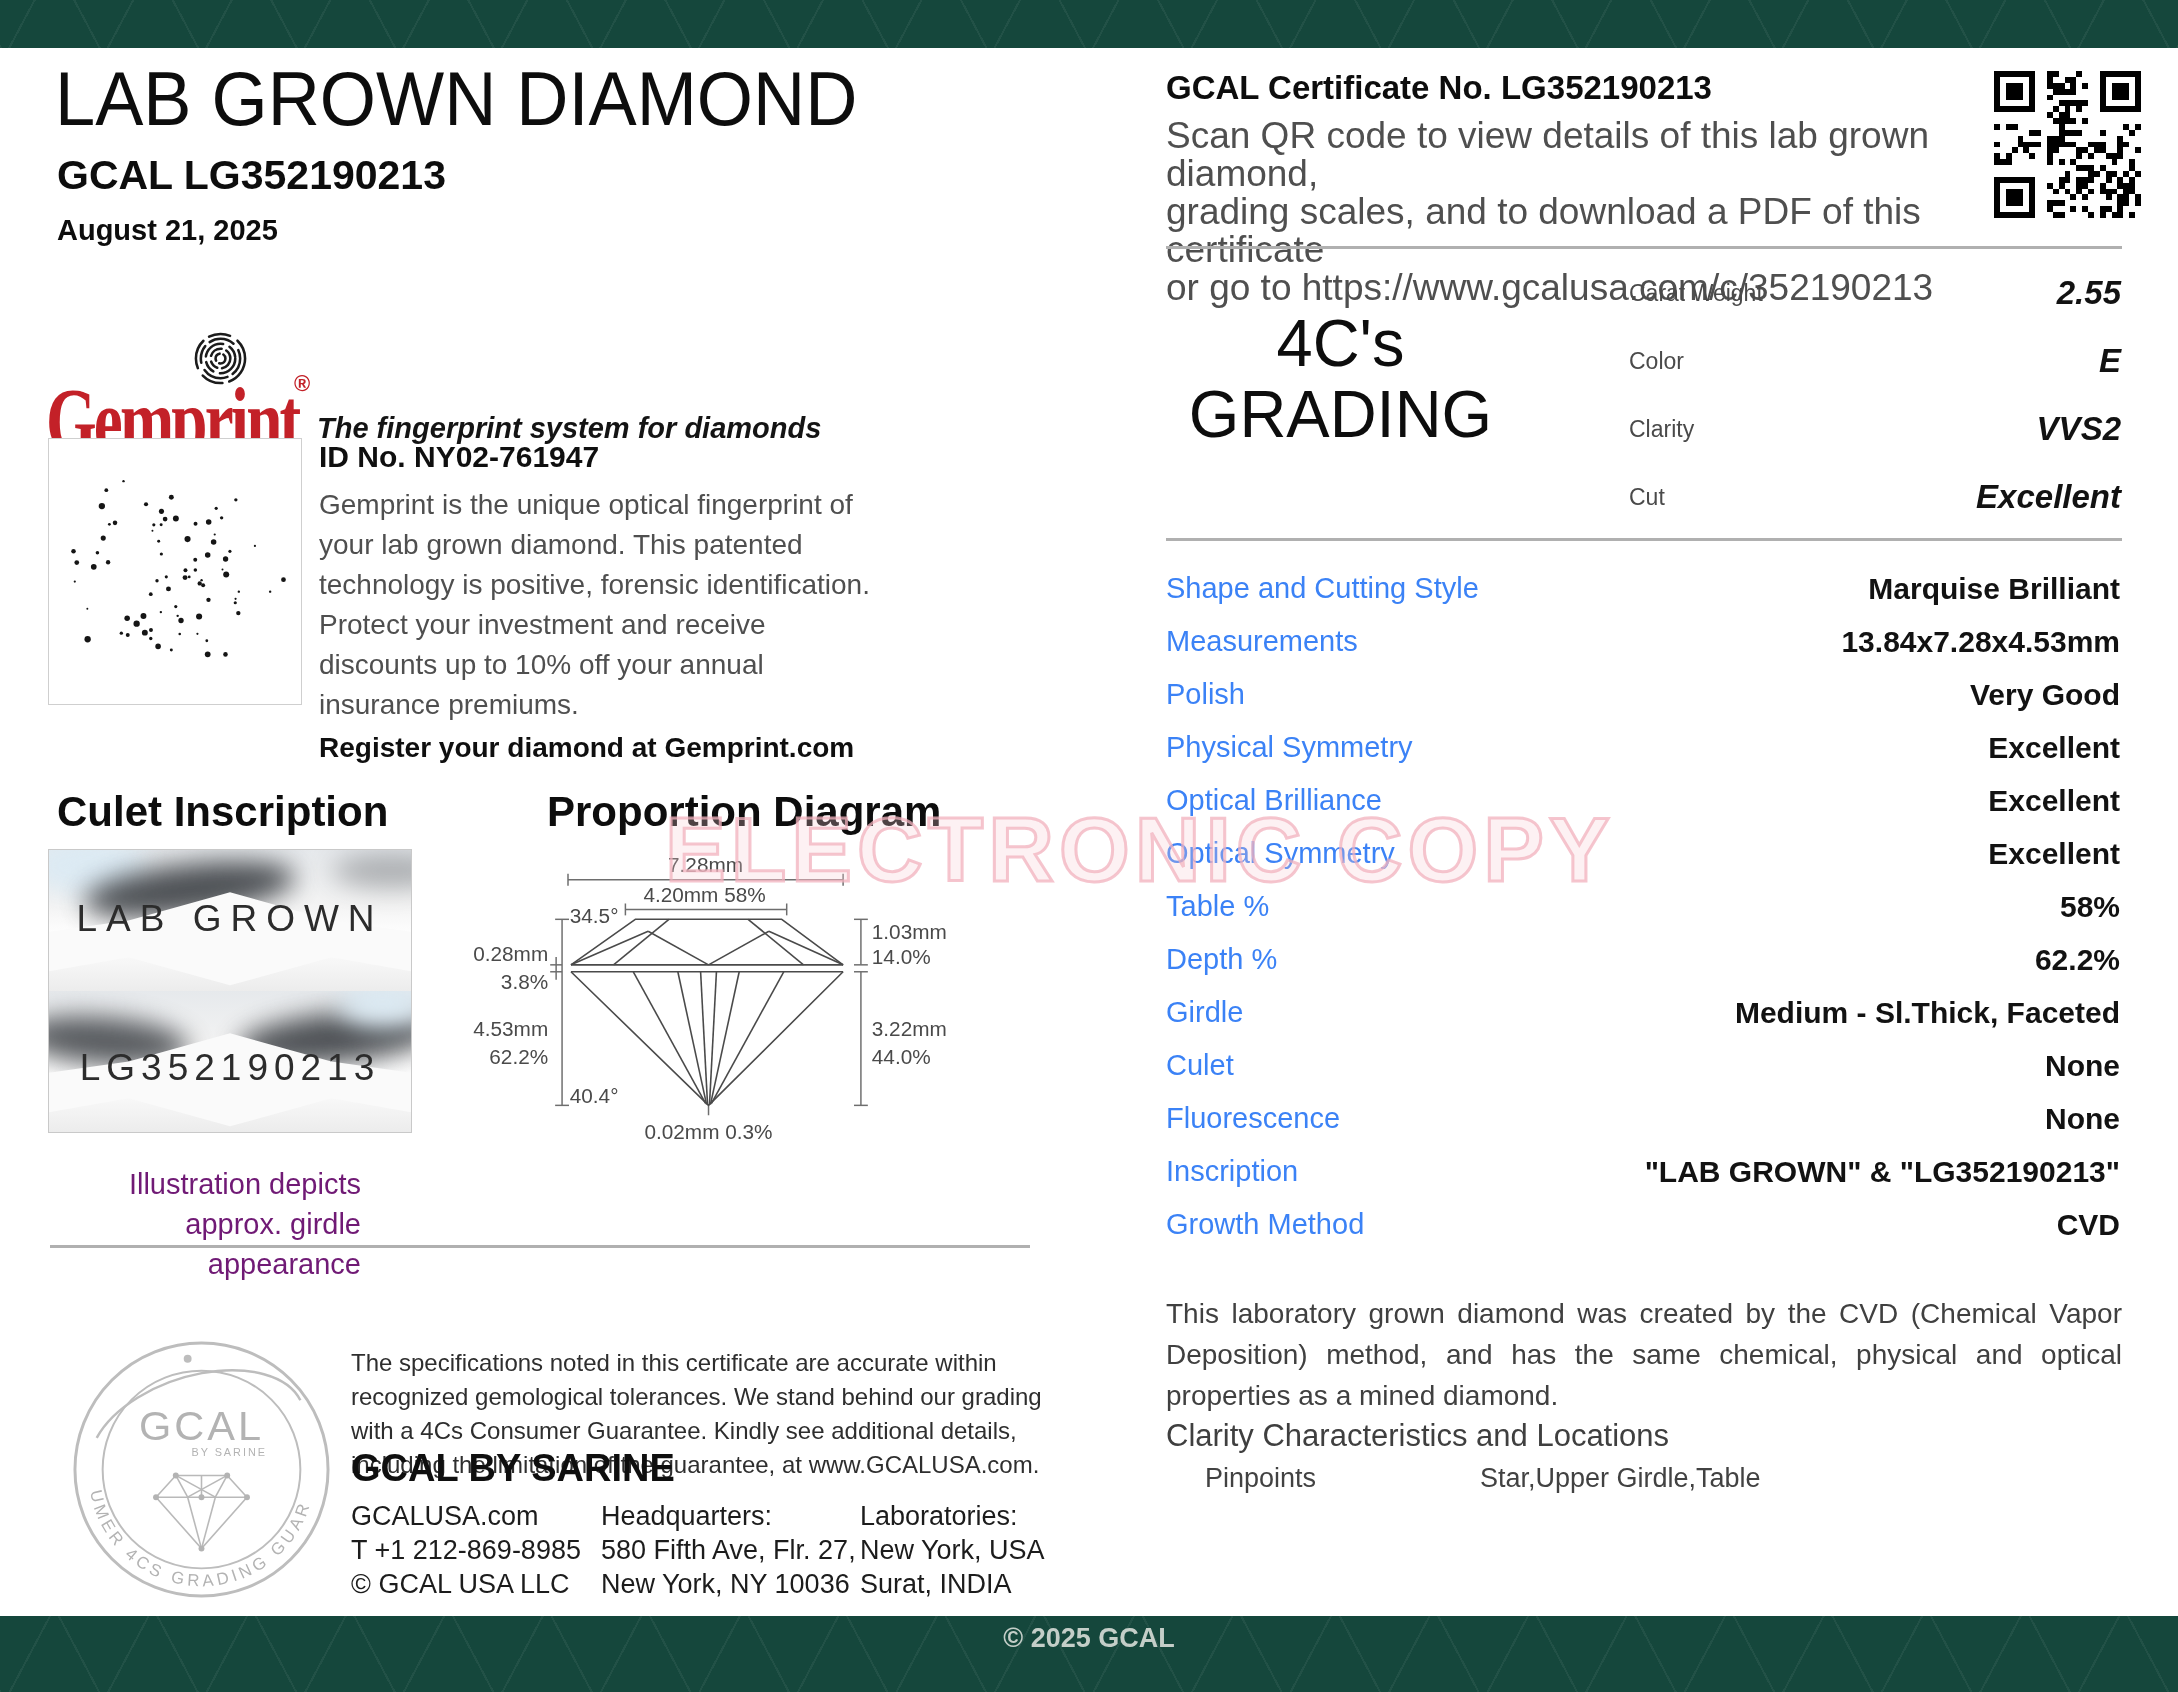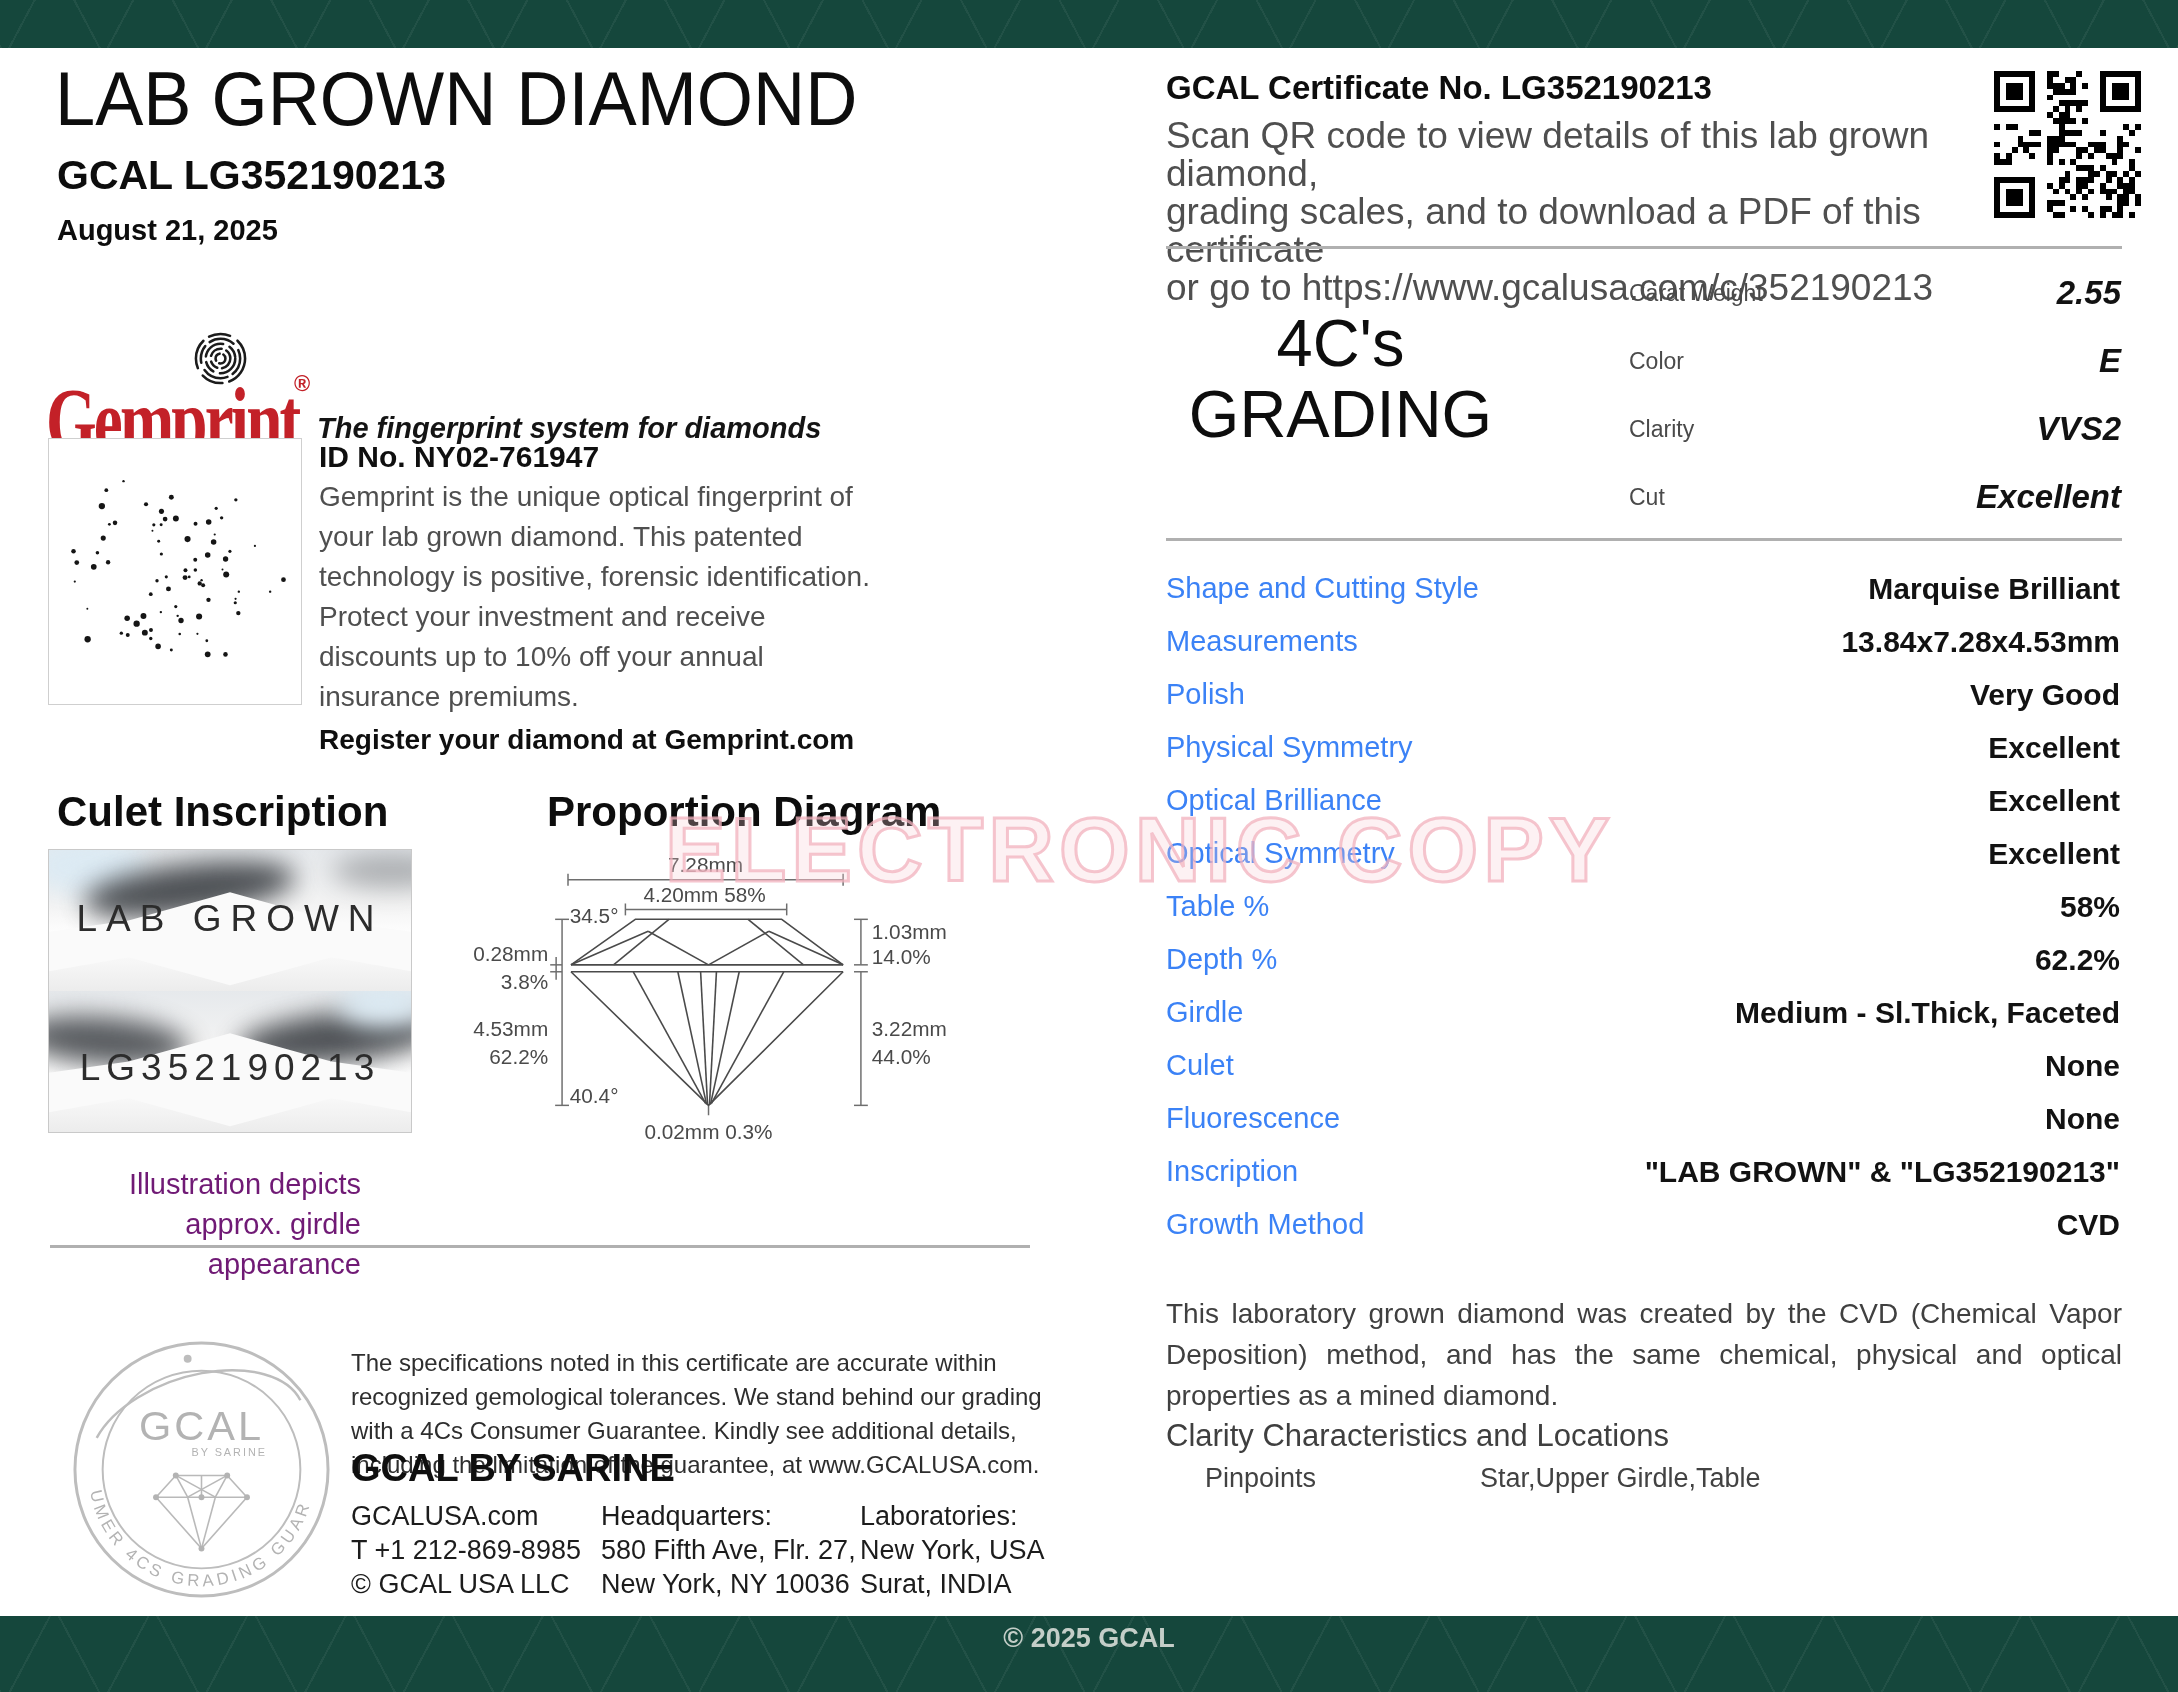--- a/index.html
+++ b/index.html
@@ -23,21 +23,21 @@
   .cert-id{left:57px;top:152px;font-size:41px;font-weight:bold;color:#0d0d0d;}
   .cert-date{left:57px;top:214px;font-size:29px;font-weight:bold;color:#0d0d0d;}
   .gp-logo{left:46px;top:327px;width:287px;height:178px;}
   .gp-text{position:absolute;left:0;top:40px;font-family:"Liberation Serif",serif;font-weight:bold;
     font-size:93px;color:#c32128;letter-spacing:-4px;transform:scaleX(.70);transform-origin:left top;white-space:nowrap;}
   .gp-reg{position:absolute;left:248px;top:44px;font-size:22px;color:#c32128;font-weight:bold;}
   .gp-tagline{left:317px;top:412px;font-size:29px;font-style:italic;font-weight:600;color:#141414;white-space:nowrap;}
   .gp-box{left:48px;top:438px;width:252px;height:265px;border:1px solid #cfcfcf;background:#fff;}
   .gp-idblock{left:319px;top:440px;width:569px;}
   .gp-idlabel{font-size:30px;font-weight:bold;color:#0f0f0f;}
-  .gp-desc{font-size:28px;color:#4f4f4f;line-height:40px;margin-top:3px;}
+  .gp-desc{font-size:28px;color:#4f4f4f;line-height:40px;margin-top:11px;}
   .gp-register{font-size:28px;font-weight:bold;color:#0f0f0f;margin-top:7px;}
   .h-section{font-size:42px;font-weight:bold;color:#0d0d0d;}
   .laser-photo{left:48px;top:849px;width:362px;height:282px;border:1px solid #c9c9c9;background:#a16207;overflow:hidden;}
   .lhalf{position:relative;width:100%;height:50%;overflow:hidden;
     background:linear-gradient(180deg,#e6e9ec 0%,#f3f3f3 38%,#ffffff 62%,#ececec 100%);}
   .chev{position:absolute;left:0;top:0;width:100%;height:100%;background:#fafafa;
     clip-path:polygon(0 58%,22% 50%,50% 30%,78% 50%,100% 58%,100% 86%,78% 76%,50% 96%,22% 76%,0 86%);}
   .blob{position:absolute;background:#32363b;border-radius:50%;filter:blur(13px);}
   .tint{position:absolute;background:#dceaf3;border-radius:50%;filter:blur(12px);}
   .ltext{position:absolute;width:100%;text-align:center;font-size:37px;letter-spacing:9px;color:#2c2c2c;}

